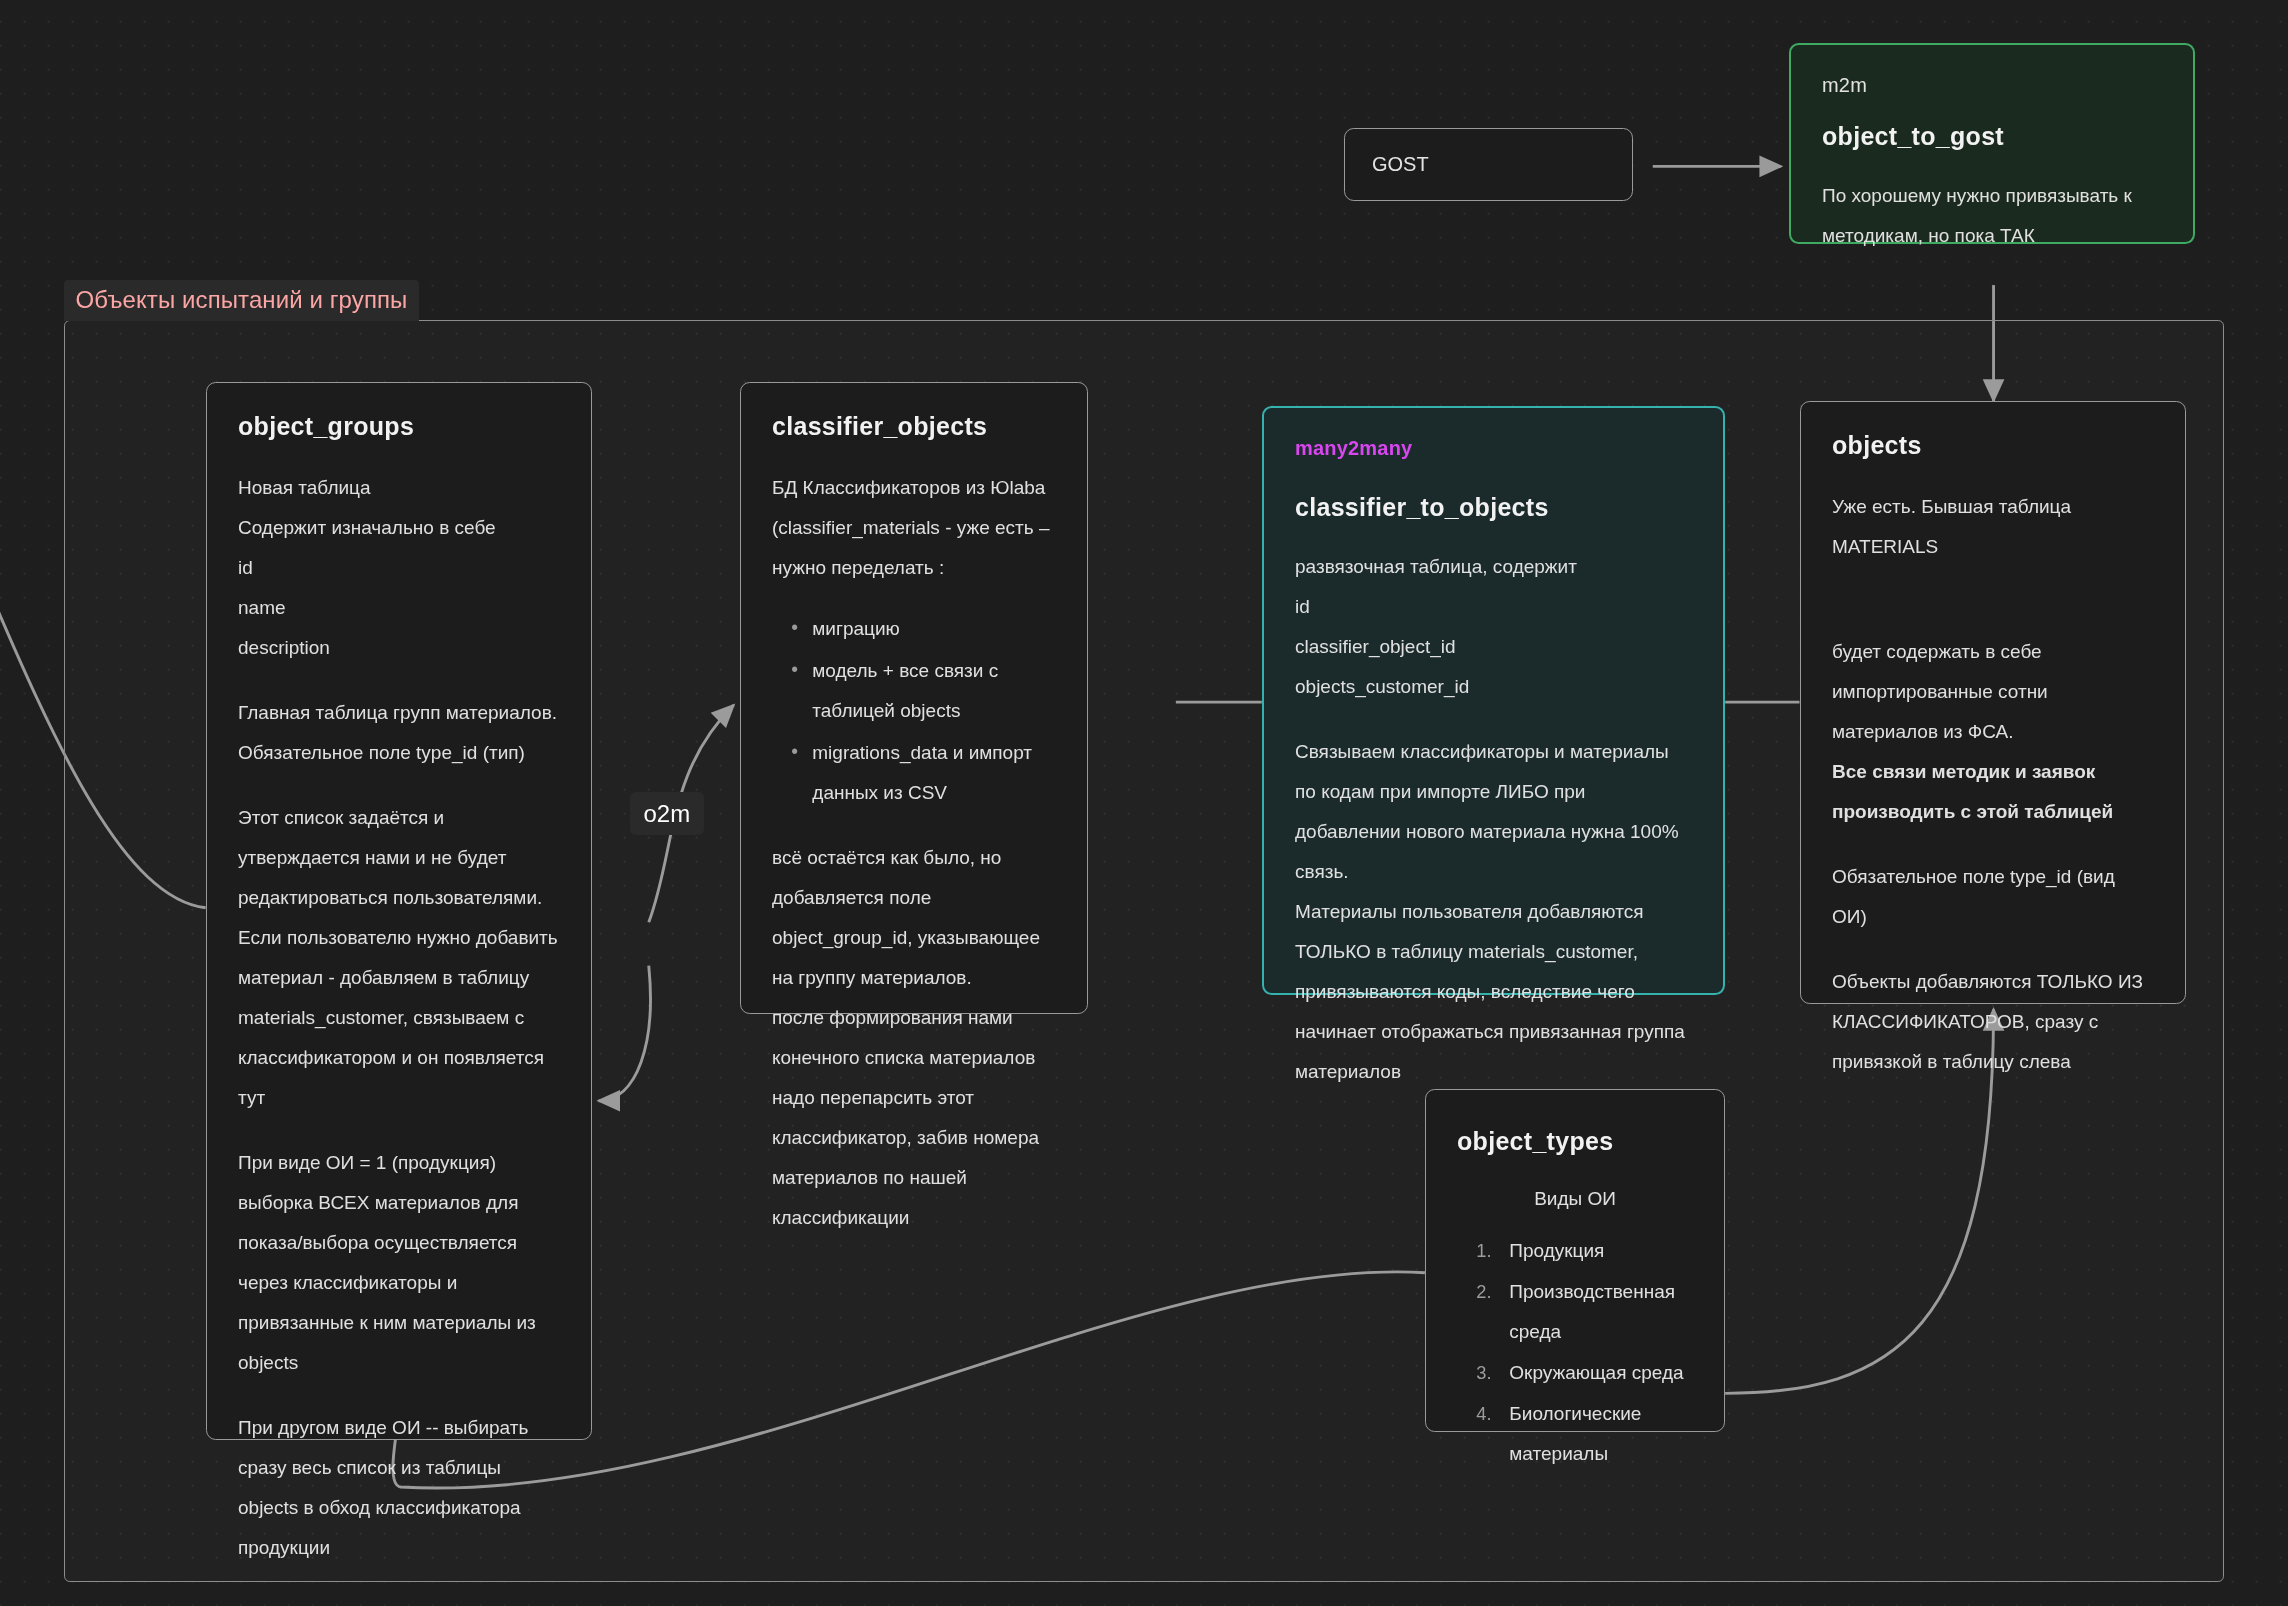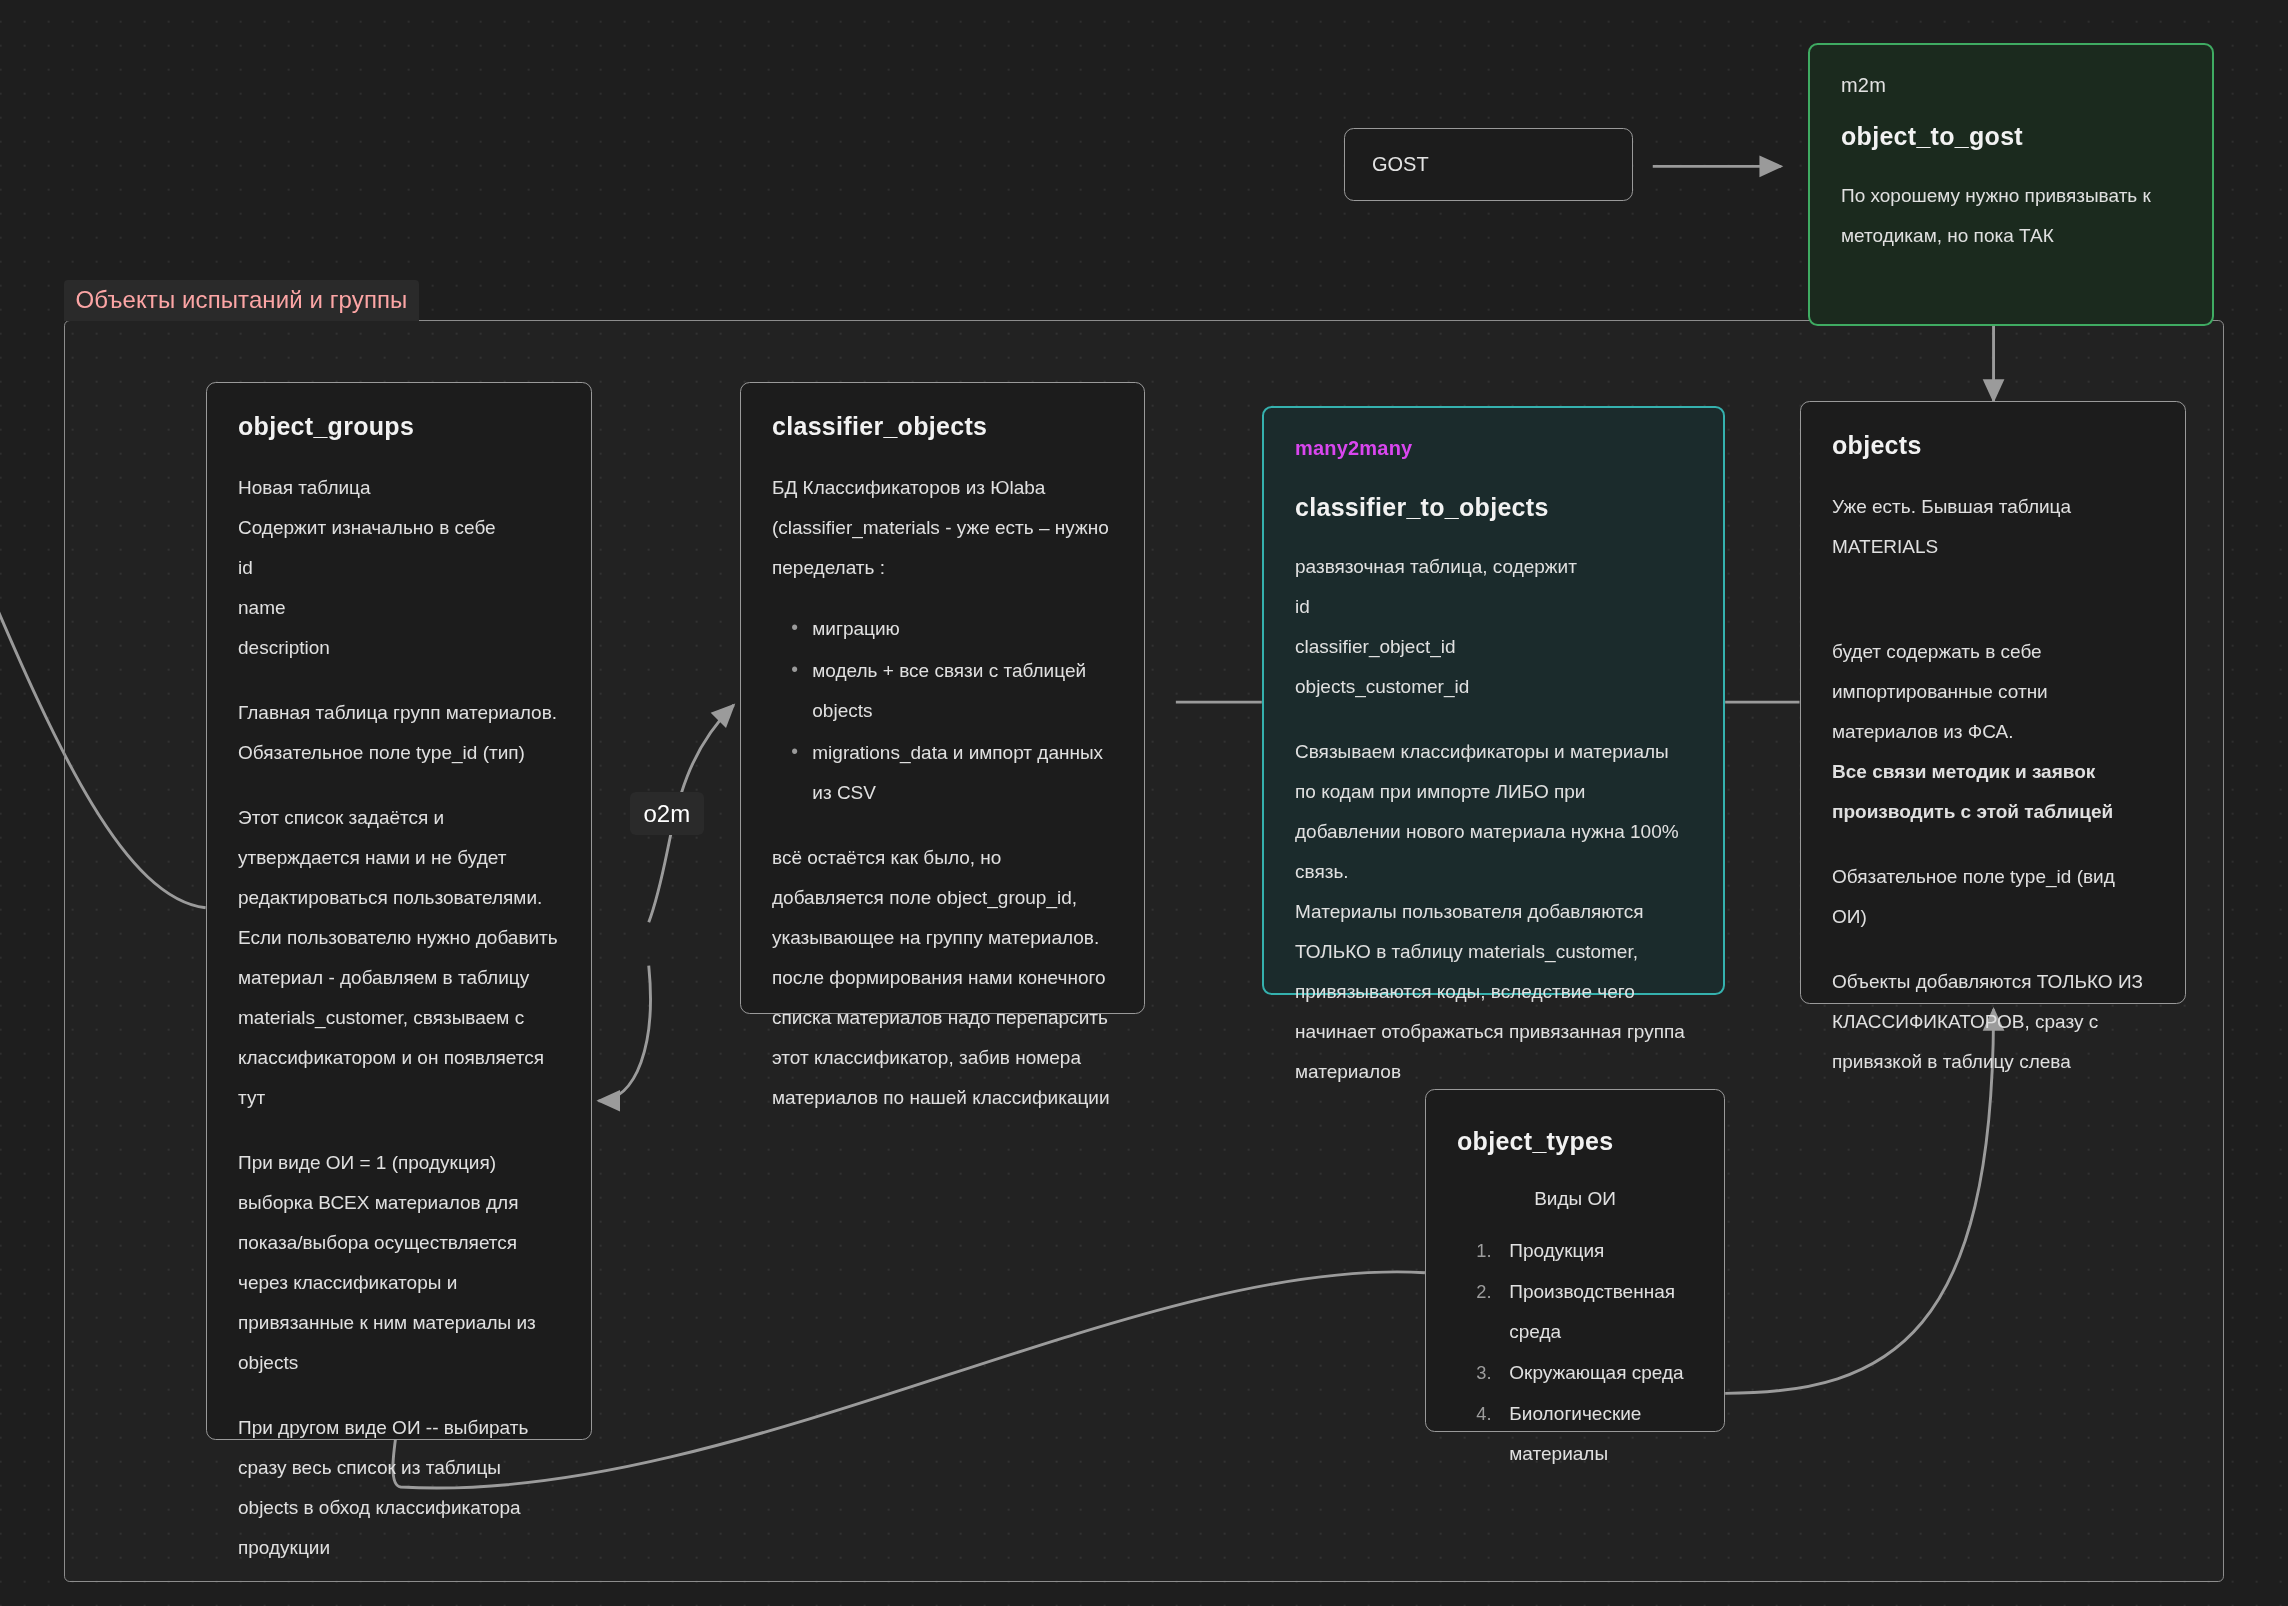--- a/index.html
+++ b/index.html
@@ -131,21 +131,21 @@
     </g>
   </svg>
 
   <div class="group-frame" style="left:64px; top:320px; width:2160px; height:1262px;"></div>
   <div class="group-label" style="left:64px; top:280px;">Объекты испытаний и группы</div>
 
   <div class="node plain simple-label" style="left:1344px; top:128px; width:289px; height:73px;">
     <span class="txt">GOST</span>
   </div>
 
-  <div class="node green" style="left:1789px; top:43px; width:406px; height:283px;margin-left:19px;">
+  <div class="node green" style="left:1789px; top:43px; width:406px; height:201px;">
     <div class="node-kind light" style="margin-bottom:25px;">m2m</div>
     <div class="node-title">object_to_gost</div>
     <div class="node-body">
       <p>По хорошему нужно привязывать к методикам, но пока ТАК</p>
     </div>
   </div>
 
   <div class="node plain" style="left:206px; top:382px; width:386px; height:1058px;">
     <div class="node-title" style="margin-bottom:27px;">object_groups</div>
     <div class="node-body">
@@ -155,21 +155,21 @@
 name
 description</p>
       <p>Главная таблица групп материалов.
 Обязательное поле type_id (тип)</p>
       <p>Этот список задаётся и утверждается нами и не будет редактироваться пользователями. Если пользователю нужно добавить материал - добавляем в таблицу materials_customer, связываем с классификатором и он появляется тут</p>
       <p>При виде ОИ = 1 (продукция) выборка ВСЕХ материалов для показа/выбора осуществляется через классификаторы и привязанные к ним материалы из objects</p>
       <p>При другом виде ОИ -- выбирать сразу весь список из таблицы objects в обход классификатора продукции</p>
     </div>
   </div>
 
-  <div class="node plain" style="left:740px; top:382px; width:405px; height:632px;">
+  <div class="node plain" style="left:740px; top:382px; width:348px; height:632px;">
     <div class="node-title" style="margin-bottom:27px;">classifier_objects</div>
     <div class="node-body">
       <p style="margin-bottom:21px;">БД Классификаторов из Юlaba (classifier_materials - уже есть – нужно переделать :</p>
       <ul>
         <li>миграцию</li>
         <li>модель + все связи с таблицей objects</li>
         <li>migrations_data и импорт данных из CSV</li>
       </ul>
       <p>всё остаётся как было, но добавляется поле object_group_id, указывающее на группу материалов.
 после формирования нами конечного списка материалов надо перепарсить этот классификатор, забив номера материалов по нашей классификации</p>

